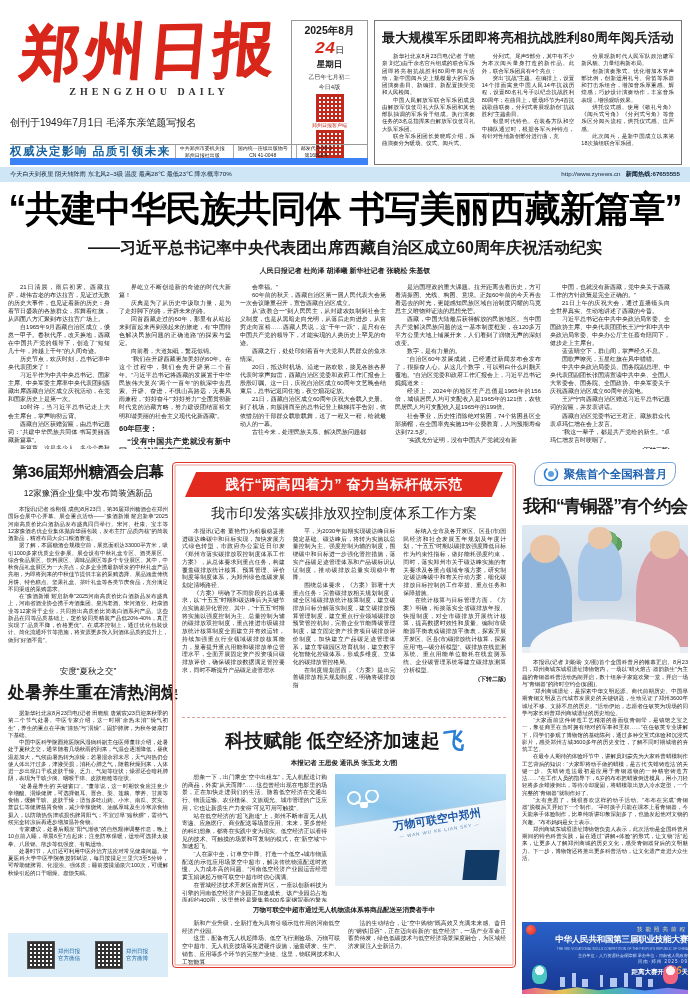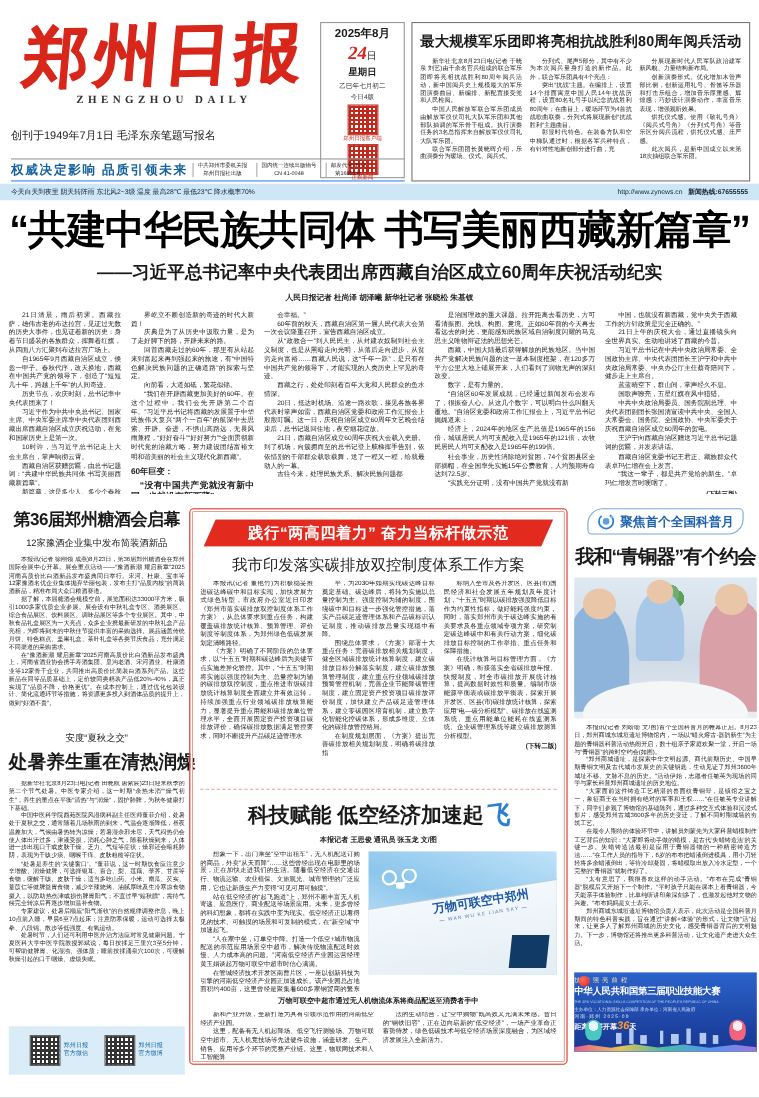--- a/index.html
+++ b/index.html
@@ -9,38 +9,38 @@
   .t55{font-size:5.5px;}
 
   
   .mast-left{position:absolute;left:10px;top:20px;width:278px;}
   .paper-name{font-family:"DejaVu Serif","Liberation Serif",serif;font-weight:900;font-size:60px;line-height:1.0;color:#d8261a;text-align:center;transform:skewX(-6deg) rotate(-1deg);letter-spacing:4px;text-shadow:1px 1px 0 #d8261a;}
   .paper-name-en{margin-top:6px;text-align:center;font-size:10px;font-weight:bold;letter-spacing:4px;color:#333;font-family:"Liberation Serif",serif;}
   .founding{margin-top:19px;text-align:left;font-size:10px;color:#222;}
   .datebox{position:absolute;left:291px;top:20px;width:77px;height:142px;border:1px solid #999;background:#fff;text-align:center;box-sizing:border-box;padding-top:3px;}
   .db-ym{font-size:10.5px;font-weight:bold;}
   .db-day{font-size:9px;margin-top:1px;}
-  .db-day b{color:#d8261a;font-style:italic;font-size:17px;font-family:Liberation Serif, serif;}
+  .db-day b{color:#d8261a;font-style:italic;font-size:17px;font-family:Liberation Mono, monospace;}
   .db-week{font-size:8.5px;font-weight:bold;margin-top:1px;}
   .db-lunar{font-size:6px;color:#333;margin-top:2px;}
   .db-pages{font-size:6px;color:#333;margin-top:1px;}
   .qr{width:26px;height:26px;margin:3px auto 0;background:
       repeating-linear-gradient(0deg,#c2281b 0 2px,transparent 2px 4px),
       repeating-linear-gradient(90deg,#c2281b 0 2px,#fff 2px 4px);outline:1px solid #c2281b;}
   .qr.dark{background:
       repeating-linear-gradient(0deg,#333 0 2px,transparent 2px 4px),
       repeating-linear-gradient(90deg,#333 0 2px,#fff 2px 4px);outline:1px solid #555;}
   .qr-label{font-size:5px;color:#c2281b;margin-top:1px;line-height:1.2;}
 
   .tr-article{position:absolute;left:374px;top:20px;width:308px;height:145px;border:1px solid #777;box-sizing:border-box;padding:5px 7px;overflow:hidden;}
   .tr-title{font-size:13px;font-weight:bold;text-align:center;white-space:nowrap;margin:3px 0 6px;letter-spacing:0.2px;}
   .tr-cols{display:flex;gap:7px;}
   .tr-col{flex:1;font-size:5.5px;line-height:1.32;}
 
-  .slogan-row{position:absolute;left:10px;top:144px;width:358px;height:21px;border-top:1px solid #999;border-bottom:1px solid #3b82f6;display:flex;align-items:center;box-sizing:border-box;}
+  .slogan-row{position:absolute;left:10px;top:144px;width:358px;height:21px;border-top:1px solid #999;border-bottom:7px solid #3b82f6;display:flex;align-items:center;box-sizing:border-box;}
   .slogan{color:#16629f;font-weight:bold;font-size:11.5px;letter-spacing:1.5px;white-space:nowrap;}
   .mast-meta{font-size:5px;line-height:1.25;color:#222;padding:0 4px;border-left:1px solid #aaa;margin-left:4px;white-space:nowrap;text-align:center;}
   .weather-strip{position:absolute;left:0;top:167px;width:690px;height:15px;background:#cfe6f6;display:flex;justify-content:space-between;align-items:center;padding:0 10px;box-sizing:border-box;font-size:6.2px;color:#123;}
 
   
   .lead{position:absolute;left:8px;top:186px;width:674px;}
   .lead-headline{font-size:36px;font-weight:900;text-align:center;line-height:1.25;letter-spacing:-1px;color:#000;white-space:nowrap;}
   .lead-sub{font-size:16px;font-weight:bold;text-align:center;margin-top:7px;}
   .lead-byline{font-size:7px;font-weight:bold;text-align:center;margin-top:7px;color:#222;}
   .lead-cols{display:flex;gap:9px;margin-top:7px;height:166px;overflow:hidden;}
@@ -86,21 +86,21 @@
   .col-right{position:absolute;left:522px;top:462px;width:166px;}
   .badge{display:flex;align-items:center;gap:5px;border:1px solid #7aa7d9;border-radius:14px 4px 14px 4px;padding:3px 8px;width:fit-content;margin:0 auto 8px;background:#fff;}
   .badge-text{color:#1e62b0;font-weight:900;font-size:11.5px;white-space:nowrap;}
   .bronze-title{font-size:17.5px;font-weight:900;text-align:center;white-space:nowrap;letter-spacing:-1px;margin-bottom:7px;}
   .photo-kids{position:relative;width:166px;height:128px;overflow:hidden;background:linear-gradient(180deg,#dfe9f2 0%,#cdd9e6 55%,#e9eef3 100%);}
   .kid{position:absolute;border-radius:50% 50% 12% 12%;}
   .kid-head{position:absolute;border-radius:50%;background:#e9c6a8;}
   .table-top{position:absolute;left:8px;bottom:-26px;width:150px;height:60px;border-radius:50%;background:#f4f6f8;}
   .plant{position:absolute;left:74px;top:6px;width:26px;height:22px;background:radial-gradient(circle at 50% 40%,#6fae6f 0 45%,transparent 46%),radial-gradient(circle at 30% 60%,#8cc08c 0 35%,transparent 36%),radial-gradient(circle at 70% 60%,#5d9e5d 0 35%,transparent 36%);}
   .bronze-body{margin-top:6px;height:248px;overflow:hidden;font-size:5.5px;line-height:1.32;}
-  .ad{position:absolute;left:522px;top:884px;width:166px;height:72px;background:linear-gradient(180deg,#2b62c9 0%,#1b3f9d 78%,#173a92 100%);overflow:hidden;color:#fff;text-align:left;}
+  .ad{position:absolute;left:522px;top:922px;width:166px;height:72px;background:linear-gradient(180deg,#2b62c9 0%,#1b3f9d 78%,#173a92 100%);overflow:hidden;color:#fff;text-align:right;}
   .ad-logo{position:absolute;left:4px;top:3px;width:10px;height:10px;border-radius:50%;background:radial-gradient(circle at 35% 35%,#ff6b5e,#d8261a);}
   .ad-line1{font-size:5.5px;color:#ffe9a8;letter-spacing:3px;margin-top:4px;}
   .ad-line2{font-size:8.5px;font-weight:900;margin-top:1px;letter-spacing:-0.2px;}
   .ad-line3{font-size:3.2px;color:#b9d0f3;margin-top:1px;}
   .ad-line4{font-size:4.2px;color:#d6e4fa;margin-top:2px;}
   .ad-line5{font-size:4.5px;color:#d6e4fa;margin-top:1px;letter-spacing:1px;}
   .ad-line6{font-size:6.5px;font-weight:bold;margin-top:1px;}
   .ad-days{color:#ff9b2e;font-size:10px;font-style:italic;font-weight:900;}
   .mascot{position:absolute;bottom:10px;width:15px;height:19px;border-radius:45% 45% 40% 40%;}
   .mascot.blue{left:10px;background:radial-gradient(circle at 50% 30%,#e8fbff 0 28%,#49c7c0 30%);}

